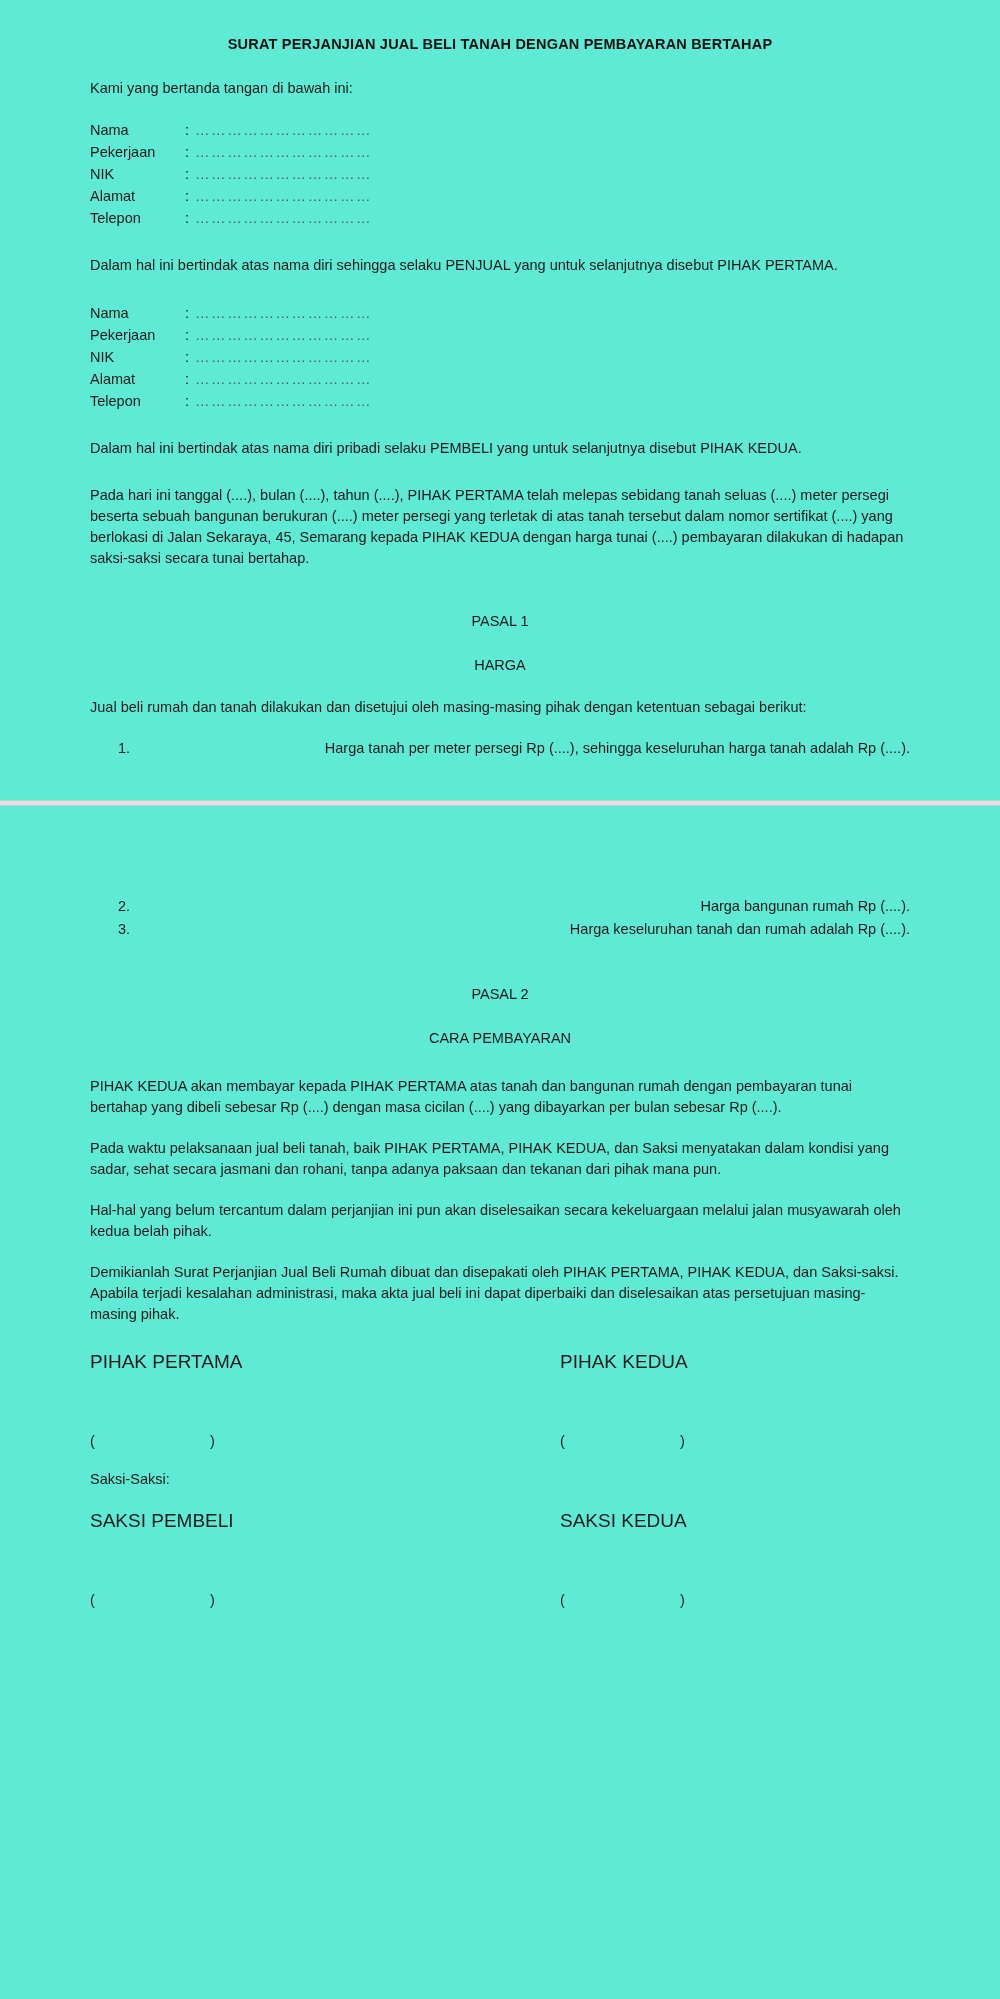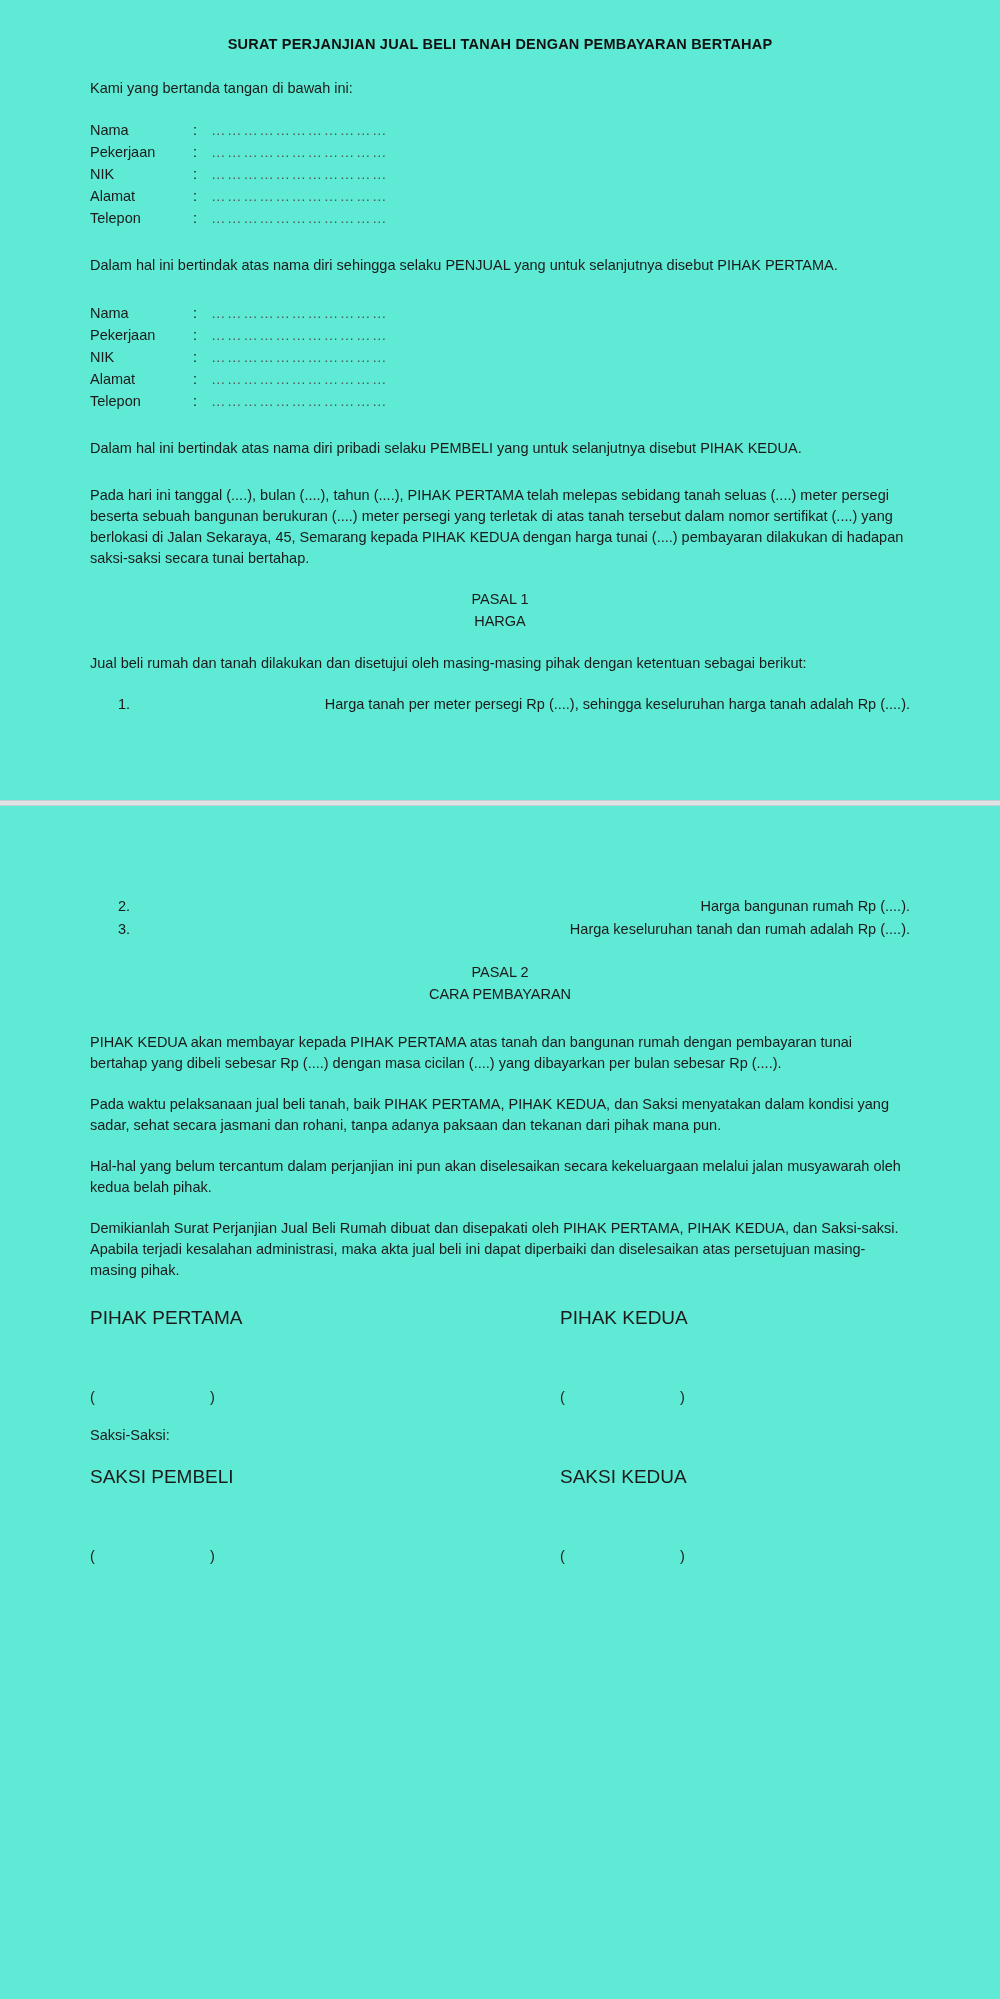--- a/index.html
+++ b/index.html
@@ -52,40 +52,40 @@
     margin: 0;
     padding: 0;
     list-style: none;
   }
   .field-row {
     display: flex;
     align-items: baseline;
     font-size: 14.5px;
     color: #1b1b1b;
     line-height: 1.52;
-    gap: 8px;
   }
   .field-label {
     width: 95px;
     flex: 0 0 95px;
   }
   .field-colon {
     flex: 0 0 10px;
   }
   .field-dots {
     letter-spacing: 1.6px;
     color: #555;
     font-size: 14.5px;
     white-space: nowrap;
   }
   .center-head {
     text-align: center;
     font-size: 14.5px;
     color: #1b1b1b;
     line-height: 1.5;
+    margin-top: 22px;
   }
   ol.num-list {
     margin: 0;
     padding-left: 44px;
     font-size: 14.5px;
     color: #1b1b1b;
     line-height: 1.45;
     text-align: right;
   }
   ol.num-list li {

